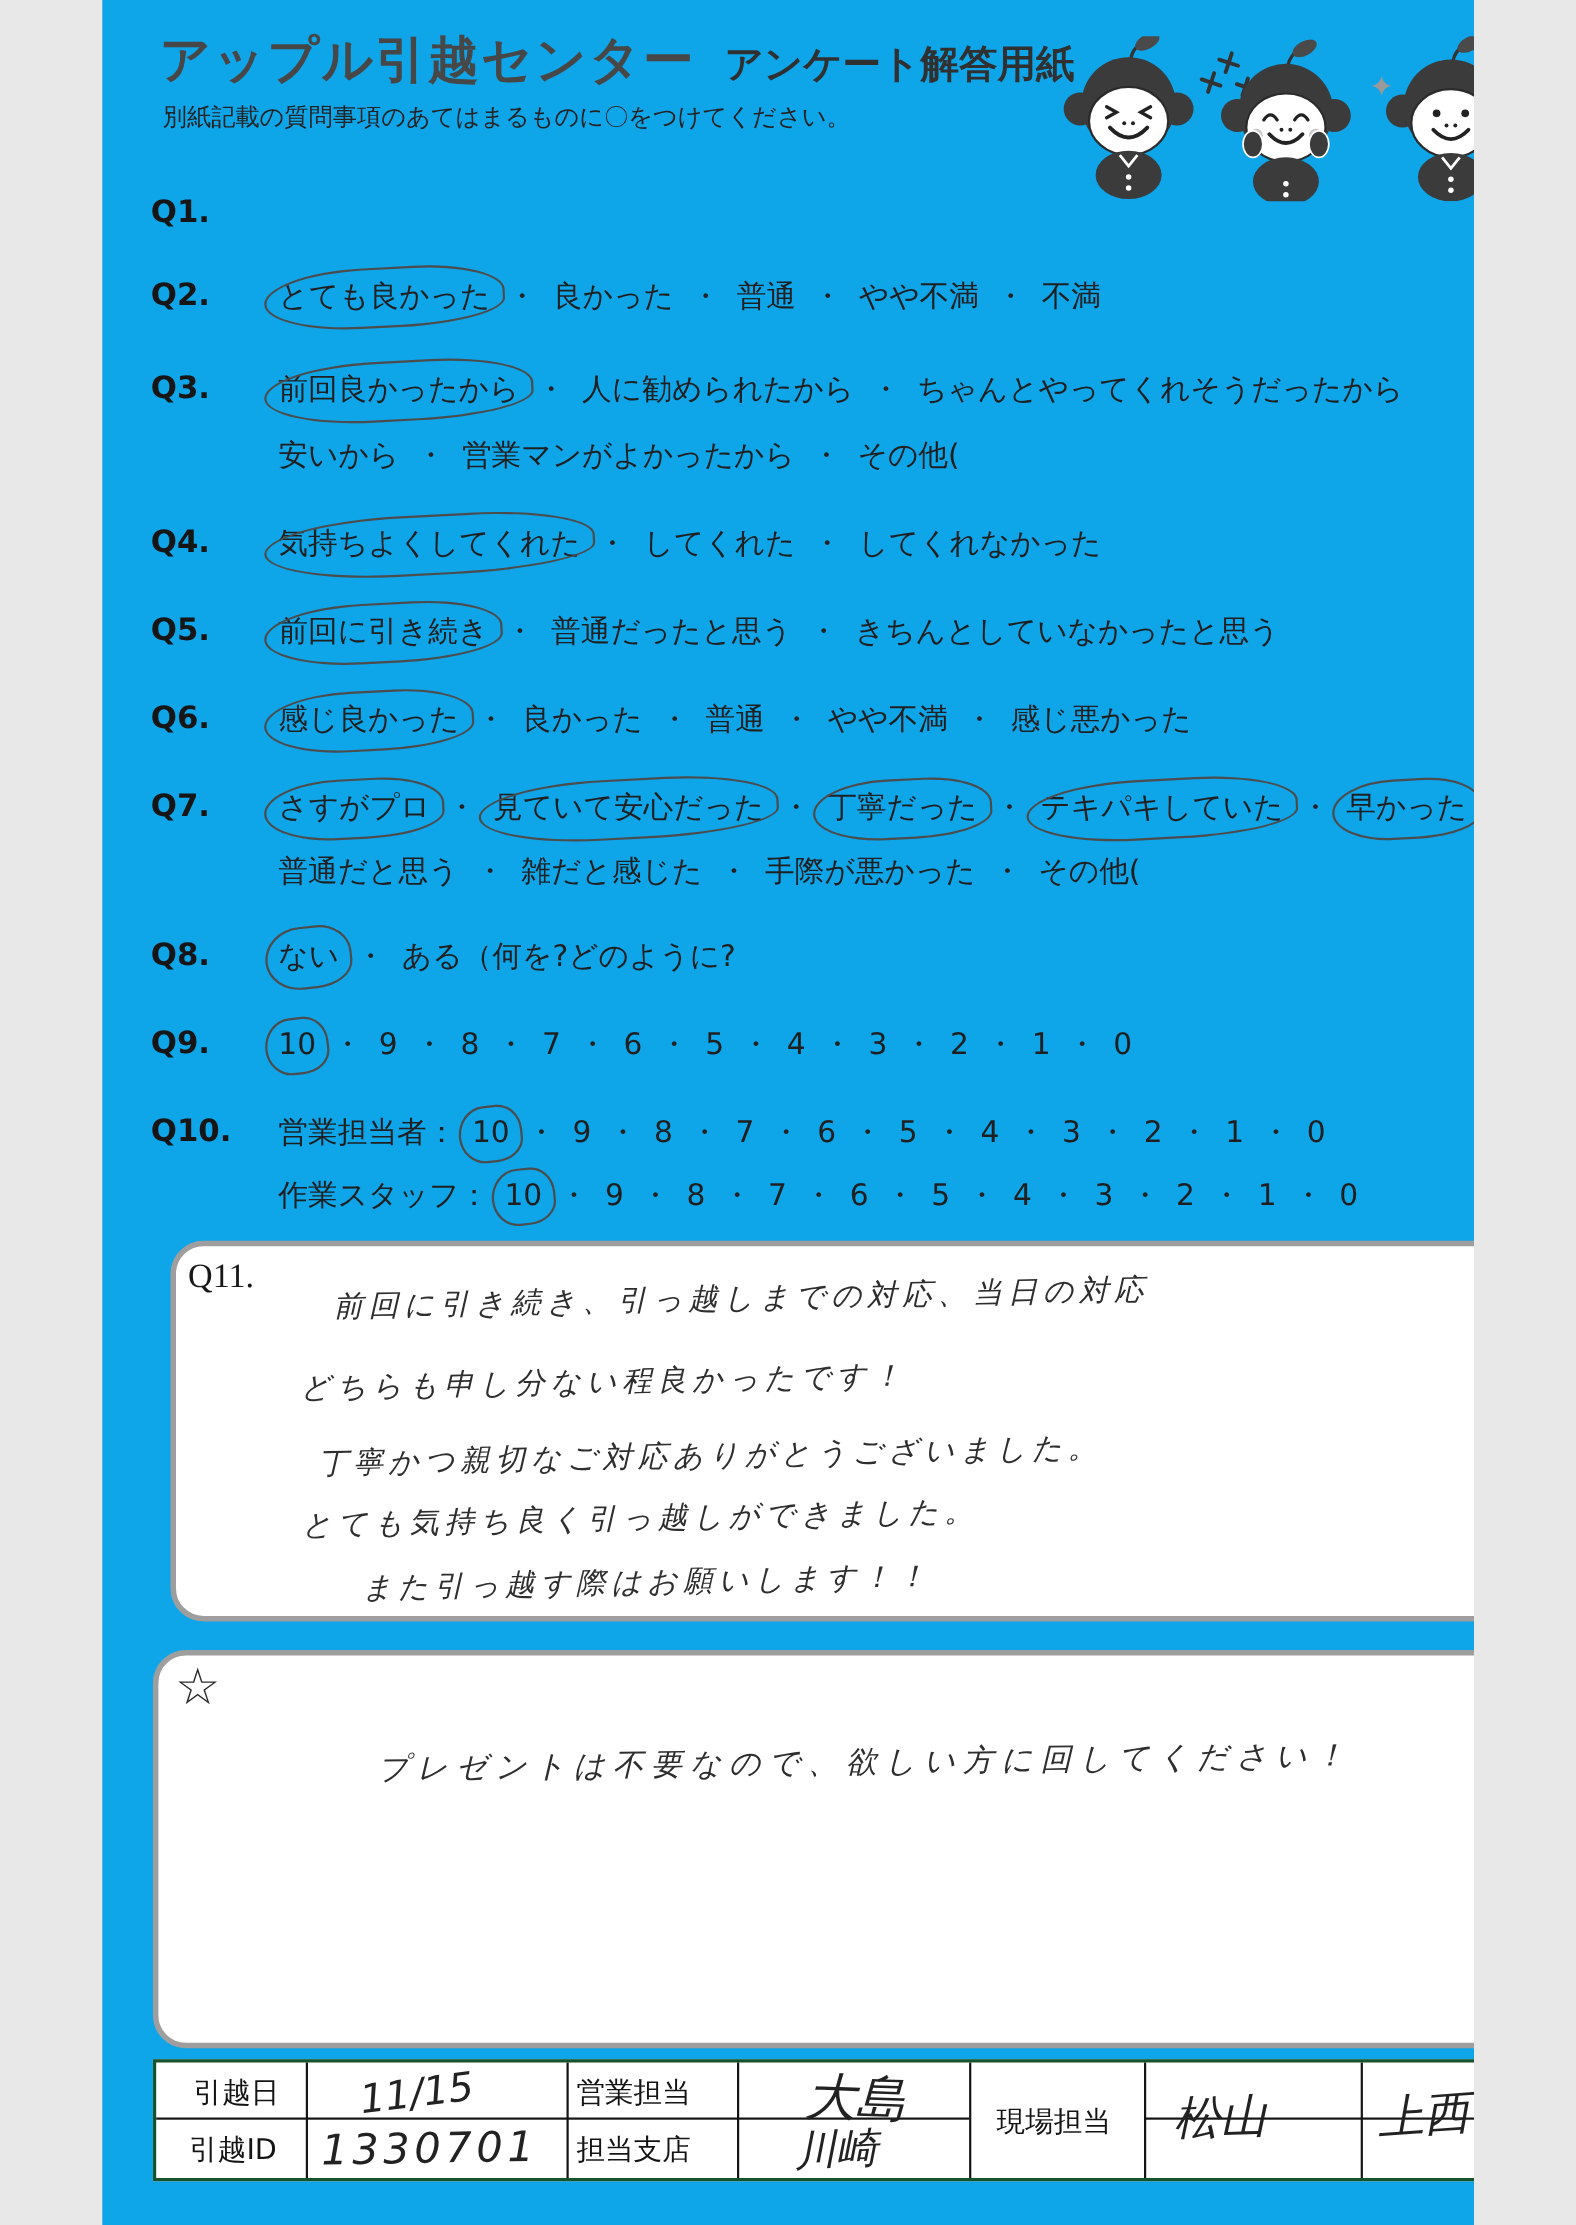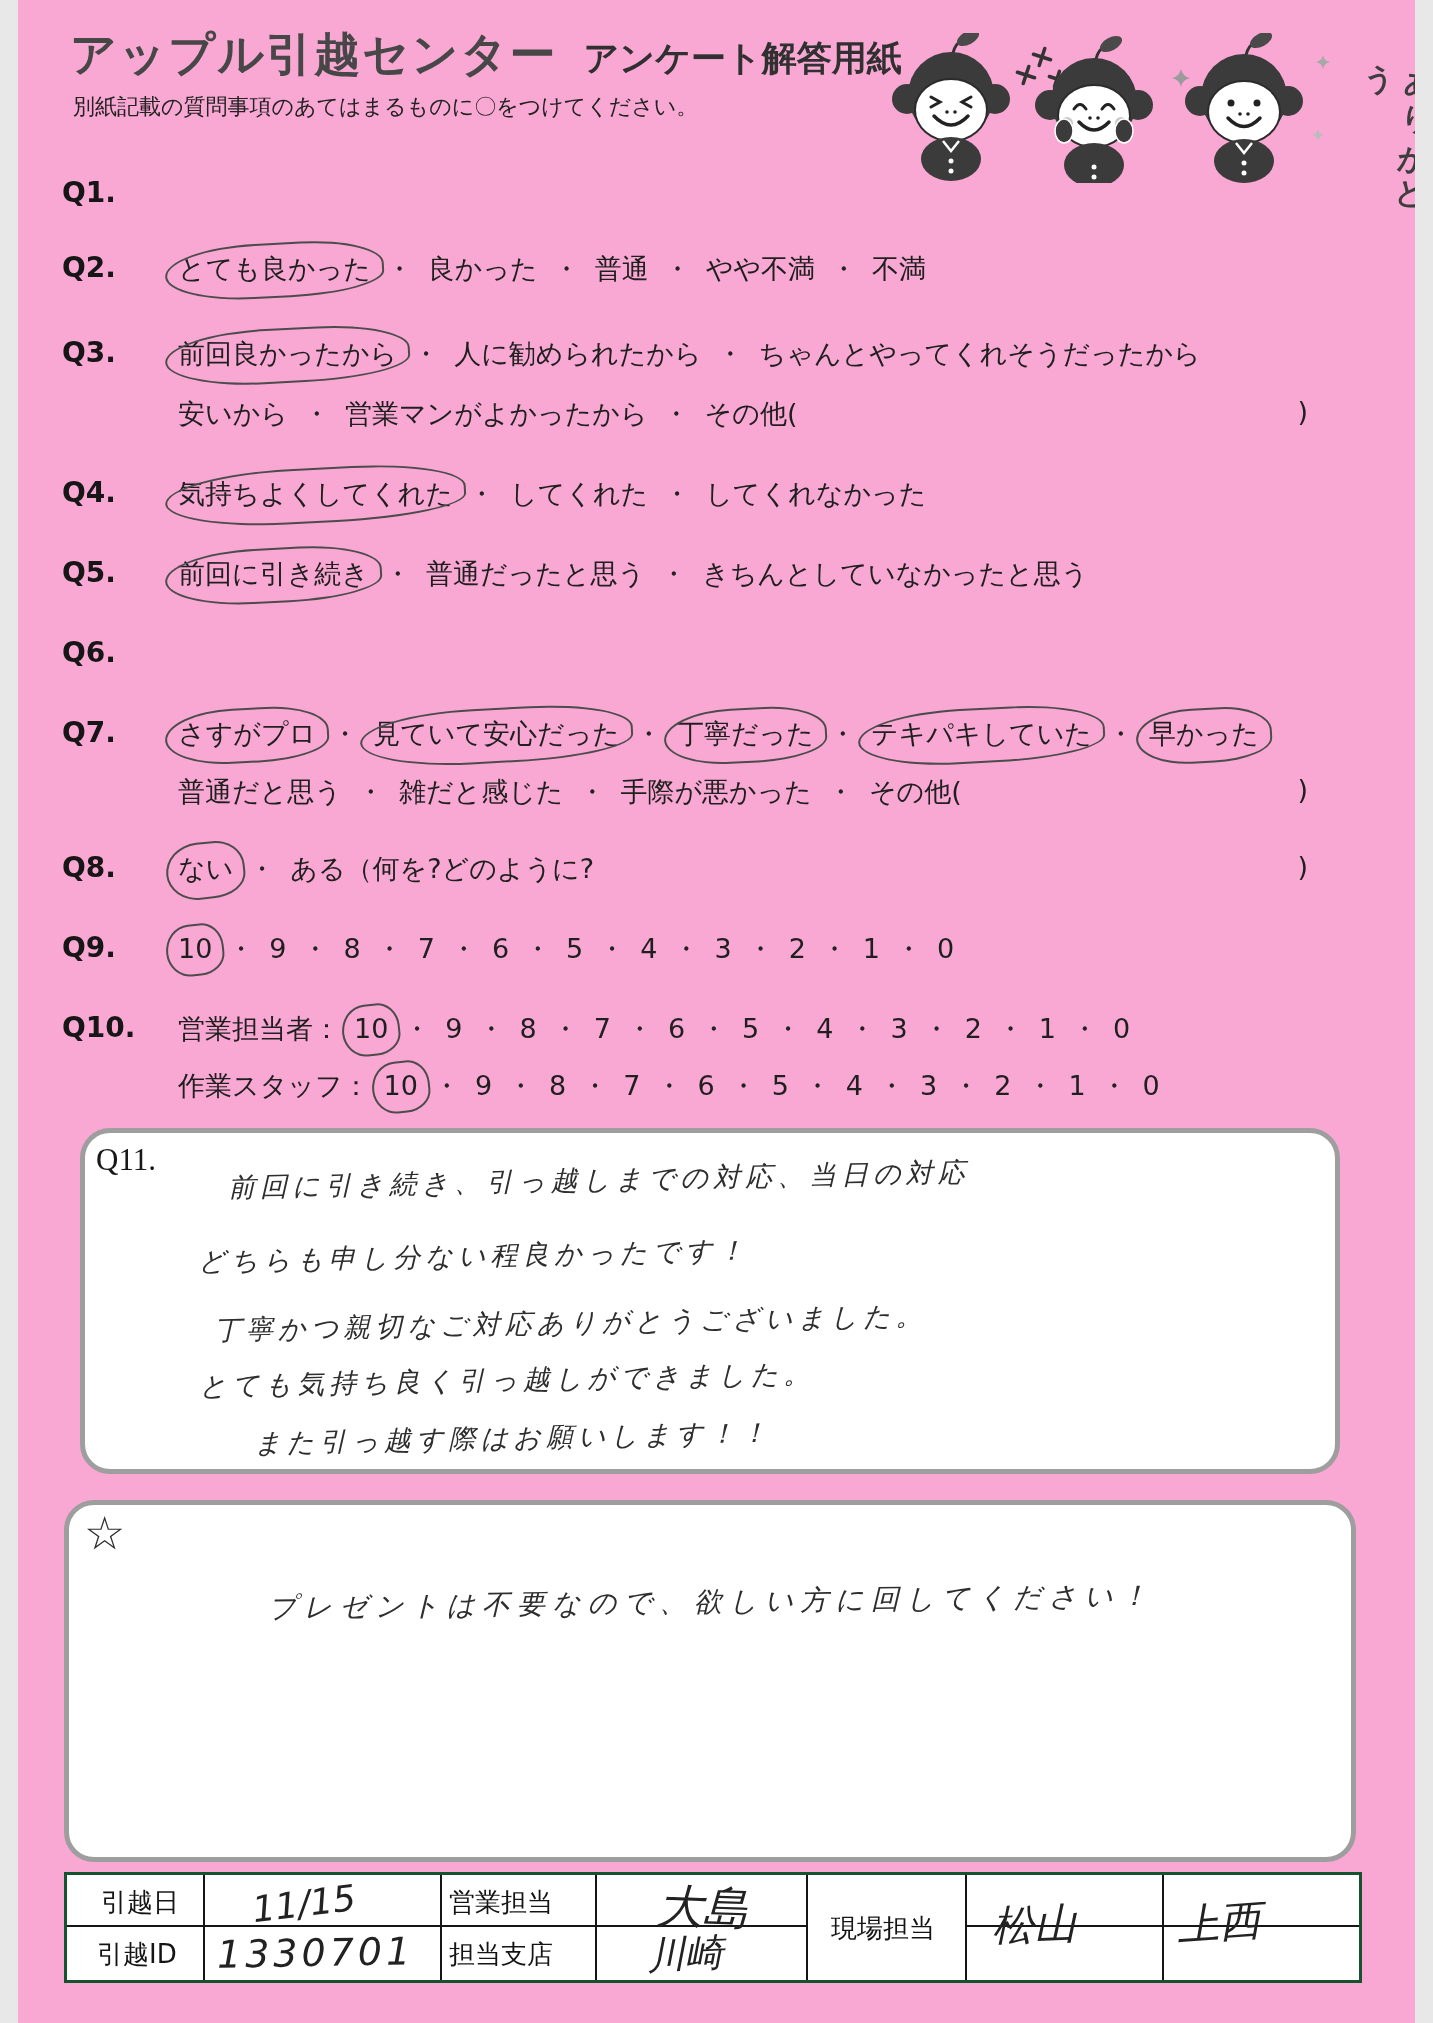--- a/index.html
+++ b/index.html
@@ -1,17 +1,17 @@
 <!DOCTYPE html>
 <html><head>
 <meta charset="utf-8">
 <style>
   html,body{margin:0;padding:0;background:#e8e8e8;}
   .page{
-    position:relative;width:1397px;height:2023px;background:#f9a8d4;
+    position:relative;width:1247px;height:2023px;background:#0ea5e9;
     font-family:"DejaVu Sans",sans-serif;color:#1f1f1f;overflow:hidden;margin:0 auto;
   }
   
   .header{position:absolute;left:52px;top:24px;display:flex;align-items:baseline;gap:26px;white-space:nowrap;}
   .brand{font-size:46px;font-weight:900;color:#474747;letter-spacing:2px;}
   .form-title{font-size:35px;font-weight:800;color:#303030;}
   .instruction{position:absolute;left:55px;top:92px;font-size:22px;color:#222;}
   
   .mascots{position:absolute;left:858px;top:33px;}
   .thanks{position:absolute;left:1336px;top:44px;height:160px;writing-mode:vertical-rl;
@@ -156,20 +156,21 @@
       <div class="q-line" style="top: 472px;">
         <span class="q-label">Q4.</span>
         <span class="q-opts"><span class="opt circled">気持ちよくしてくれた</span><span class="sep">・</span><span class="opt">してくれた</span><span class="sep">・</span><span class="opt">してくれなかった</span></span>
       </div>
       <div class="q-line" style="top: 552px;">
         <span class="q-label">Q5.</span>
         <span class="q-opts"><span class="opt circled">前回に引き続き</span><span class="sep">・</span><span class="opt">普通だったと思う</span><span class="sep">・</span><span class="opt">きちんとしていなかったと思う</span></span>
       </div>
       <div class="q-line" style="top: 632px;">
         <span class="q-label">Q6.</span>
+        <span class="q-opts"><span class="opt circled">感じ良かった</span><span class="sep">・</span><span class="opt">良かった</span><span class="sep">・</span><span class="opt num">普通</span><span class="sep">・</span><span class="opt">やや不満</span><span class="sep">・</span><span class="opt">感じ悪かった</span></span>
       </div>
       <div class="q-line" style="top: 712px;">
         <span class="q-label">Q7.</span>
         <span class="q-opts"><span class="opt circled">さすがプロ</span><span class="sep">・</span><span class="opt circled">見ていて安心だった</span><span class="sep">・</span><span class="opt circled">丁寧だった</span><span class="sep">・</span><span class="opt circled">テキパキしていた</span><span class="sep">・</span><span class="opt circled">早かった</span></span>
       </div>
       <div class="q-line" style="top: 770px; text-decoration: underline;">
         <span class="q-opts"><span class="opt">普通だと思う</span><span class="sep">・</span><span class="opt">雑だと感じた</span><span class="sep">・</span><span class="opt">手際が悪かった</span><span class="sep">・</span><span class="opt">その他(</span></span>
         <span class="tail">)</span>
       </div>
       <div class="q-line" style="top: 847px;">

